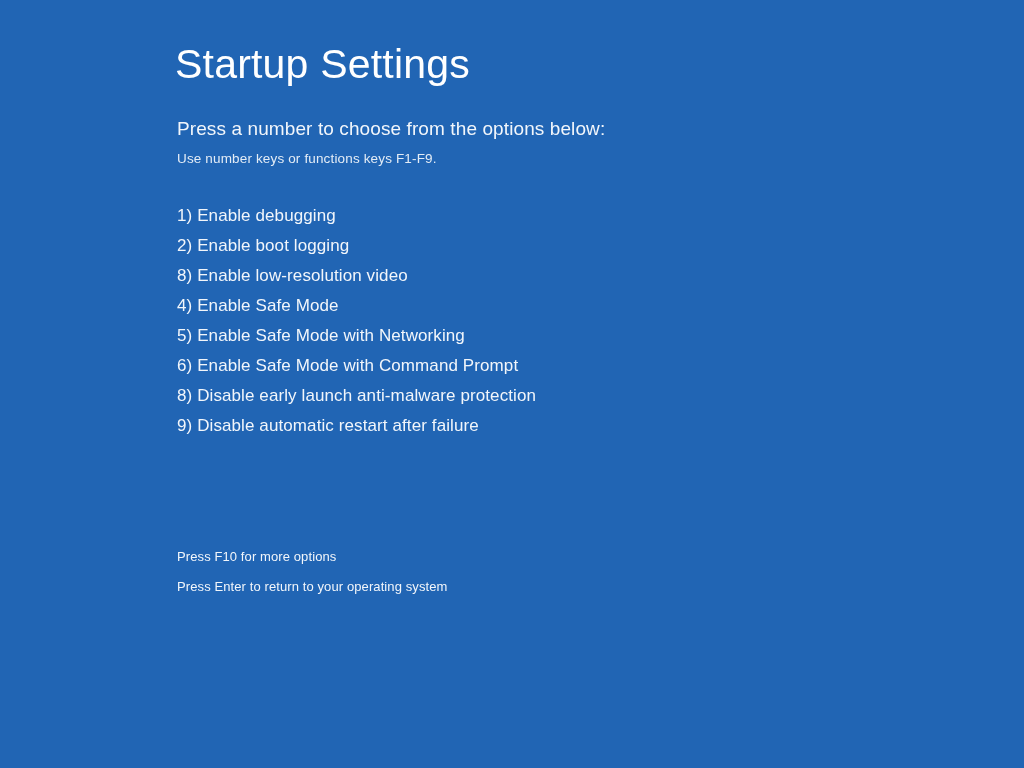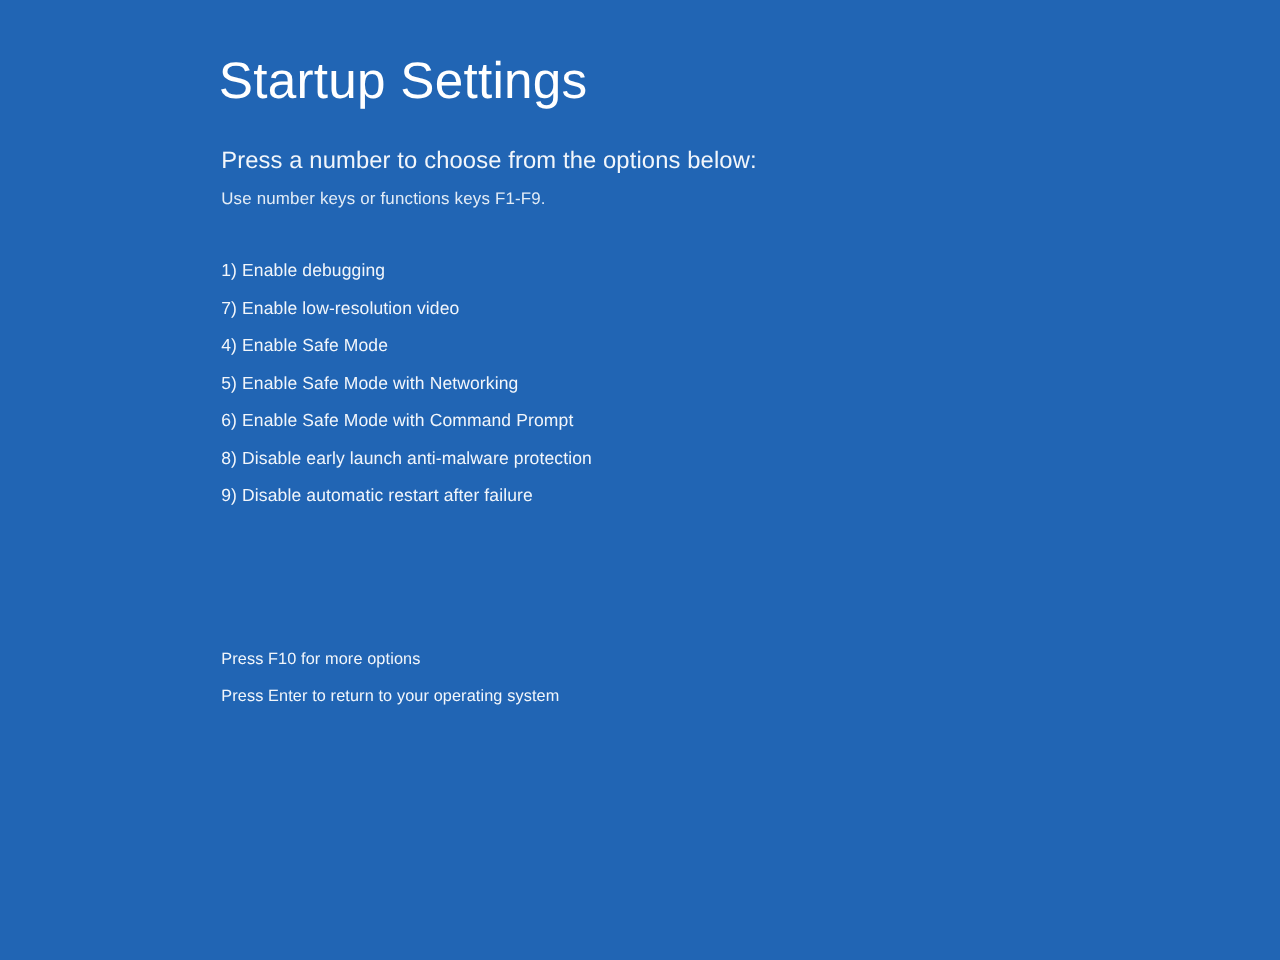--- a/index.html
+++ b/index.html
@@ -63,21 +63,21 @@
   }
 
   .options-list {
     list-style: none;
     margin: 0;
     padding: 0;
     margin-top: 34px;
   }
 
   .option-item {
-    font-size: 14px;
+    font-size: 17px;
     font-weight: 300;
     line-height: 30px;
     color: #f2f6fb;
     letter-spacing: 0.1px;
     white-space: nowrap;
   }
 
   .footer-block {
     margin-top: 101px;
   }
@@ -98,21 +98,22 @@
   <div class="content">
 
     <h1 class="page-title">Startup Settings</h1>
 
     <div class="prompt-line">Press a number to choose from the options below:</div>
 
     <div class="hint-line">Use number keys or functions keys F1-F9.</div>
 
     <ul class="options-list">
       <li class="option-item">1) Enable debugging</li>
-      <li class="option-item">7) Enable low-resolution video</li>
+      <li class="option-item">2) Enable boot logging</li>
+      <li class="option-item">8) Enable low-resolution video</li>
       <li class="option-item">4) Enable Safe Mode</li>
       <li class="option-item">5) Enable Safe Mode with Networking</li>
       <li class="option-item">6) Enable Safe Mode with Command Prompt</li>
       <li class="option-item">8) Disable early launch anti-malware protection</li>
       <li class="option-item">9) Disable automatic restart after failure</li>
     </ul>
 
     <div class="footer-block">
       <div class="footer-line">Press F10 for more options</div>
       <div class="footer-line">Press Enter to return to your operating system</div>

